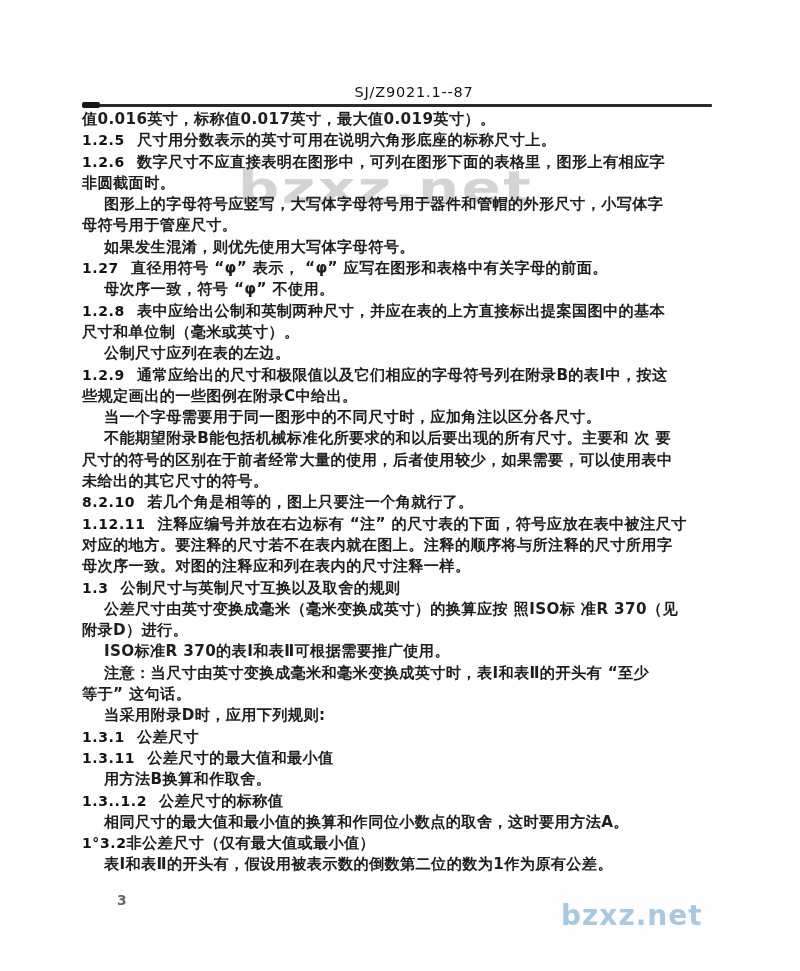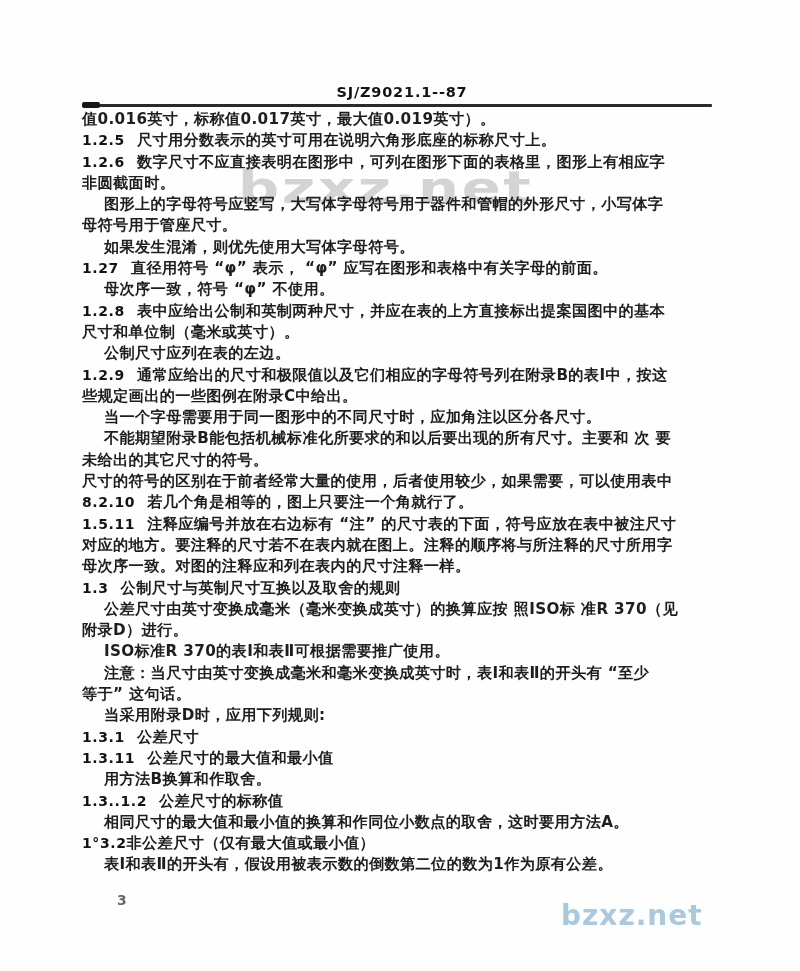--- a/index.html
+++ b/index.html
@@ -12,25 +12,25 @@
     position: relative;
     width: 800px;
     height: 971px;
     background: #fefefe;
     overflow: hidden;
   }
   
   .header-title {
     position: absolute;
     top: 84px;
-    left: 4px;
+    left: 16px;
     width: 700px;
     text-align: center;
     font-size: 14.5px;
-    font-weight: bold;
+    font-weight: normal;
     letter-spacing: 0.8px;
     color: #141414;
     padding-left: 48px;
   }
   
   .header-rule {
     position: absolute;
     left: 85px;
     top: 104px;
     width: 627px;
@@ -130,24 +130,24 @@
       <div class="line indent"><span>如果发生混淆，则优先使用大写体字母符号。</span></div>
       <div class="line"><span class="sec-num">1.27</span><span>直径用符号 “φ” 表示， “φ” 应写在图形和表格中有关字母的前面。</span></div>
       <div class="line indent"><span>母次序一致，符号 “φ” 不使用。</span></div>
       <div class="line"><span class="sec-num">1.2.8</span><span>表中应给出公制和英制两种尺寸，并应在表的上方直接标出提案国图中的基本</span></div>
       <div class="line"><span>尺寸和单位制（毫米或英寸）。</span></div>
       <div class="line indent"><span>公制尺寸应列在表的左边。</span></div>
       <div class="line"><span class="sec-num">1.2.9</span><span>通常应给出的尺寸和极限值以及它们相应的字母符号列在附录B的表Ⅰ中，按这</span></div>
       <div class="line"><span>些规定画出的一些图例在附录C中给出。</span></div>
       <div class="line indent"><span>当一个字母需要用于同一图形中的不同尺寸时，应加角注以区分各尺寸。</span></div>
       <div class="line indent"><span>不能期望附录B能包括机械标准化所要求的和以后要出现的所有尺寸。主要和 次 要</span></div>
+      <div class="line"><span>尺寸的符号的区别在于前者经常大量的使用，后者使用较少，如果需要，可以使用表中</span></div>
       <div class="line"><span>未给出的其它尺寸的符号。</span></div>
-      <div class="line"><span>尺寸的符号的区别在于前者经常大量的使用，后者使用较少，如果需要，可以使用表中</span></div>
       <div class="line"><span class="sec-num">8.2.10</span><span>若几个角是相等的，图上只要注一个角就行了。</span></div>
-      <div class="line"><span class="sec-num">1.5.11</span><span>注释应编号并放在右边标有 “注” 的尺寸表的下面，符号应放在表中被注尺寸</span></div>
+      <div class="line"><span class="sec-num">1.12.11</span><span>注释应编号并放在右边标有 “注” 的尺寸表的下面，符号应放在表中被注尺寸</span></div>
       <div class="line"><span>对应的地方。要注释的尺寸若不在表内就在图上。注释的顺序将与所注释的尺寸所用字</span></div>
       <div class="line"><span>母次序一致。对图的注释应和列在表内的尺寸注释一样。</span></div>
       <div class="line"><span class="sec-num">1.3</span><span>公制尺寸与英制尺寸互换以及取舍的规则</span></div>
       <div class="line indent"><span>公差尺寸由英寸变换成毫米（毫米变换成英寸）的换算应按 照ISO标 准R 370（见</span></div>
       <div class="line"><span>附录D）进行。</span></div>
       <div class="line indent"><span>ISO标准R 370的表Ⅰ和表Ⅱ可根据需要推广使用。</span></div>
       <div class="line indent"><span>注意：当尺寸由英寸变换成毫米和毫米变换成英寸时，表Ⅰ和表Ⅱ的开头有 “至少</span></div>
       <div class="line"><span>等于” 这句话。</span></div>
       <div class="line indent"><span>当采用附录D时，应用下列规则:</span></div>
       <div class="line"><span class="sec-num">1.3.1</span><span>公差尺寸</span></div>

